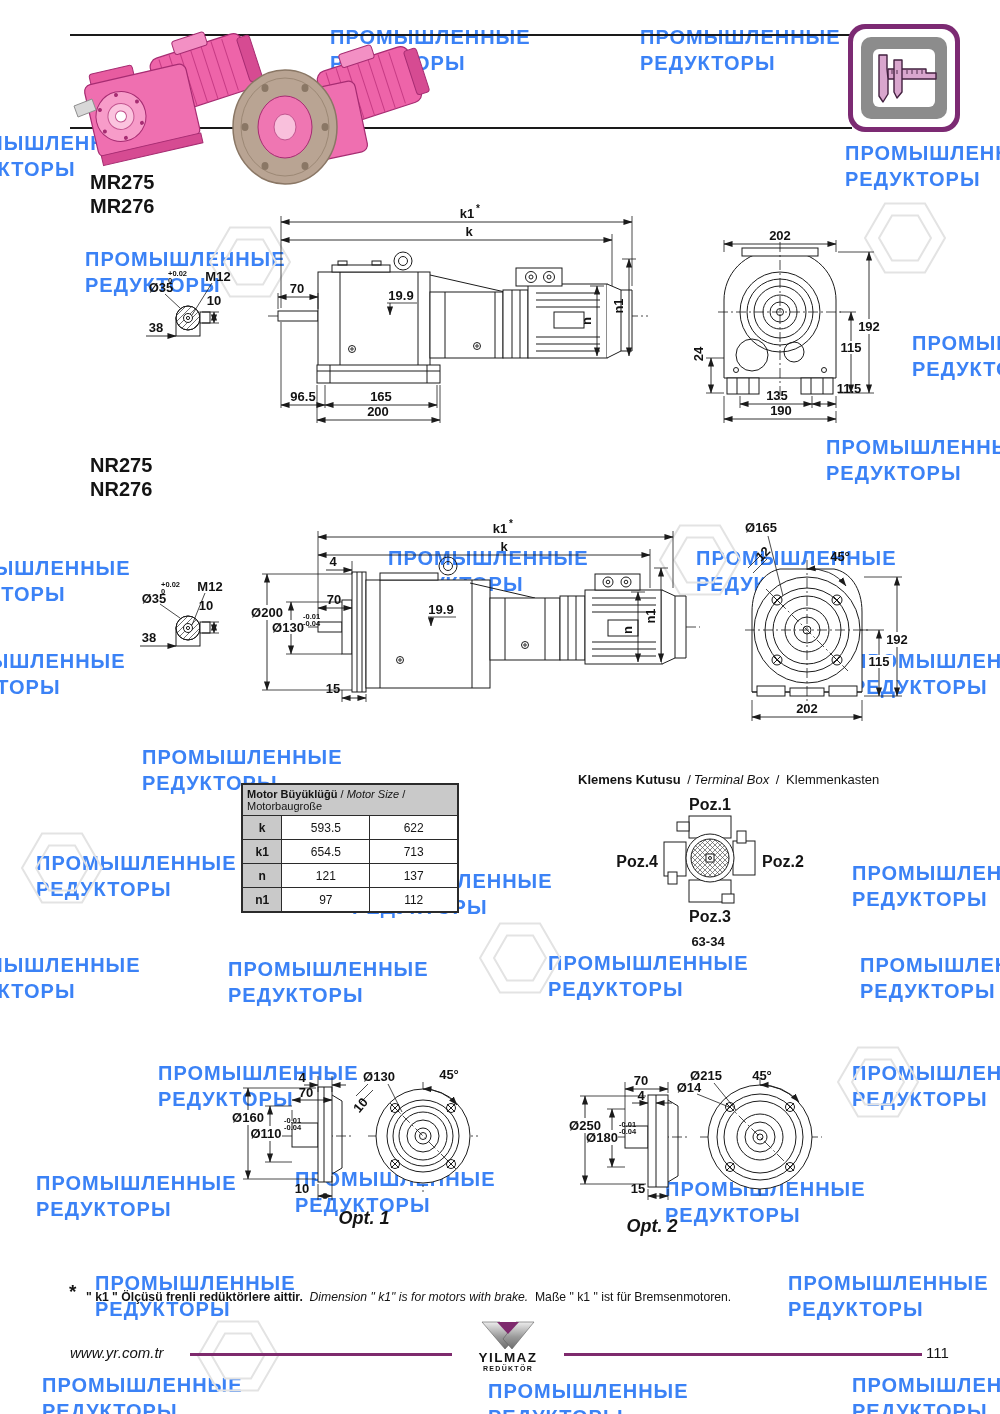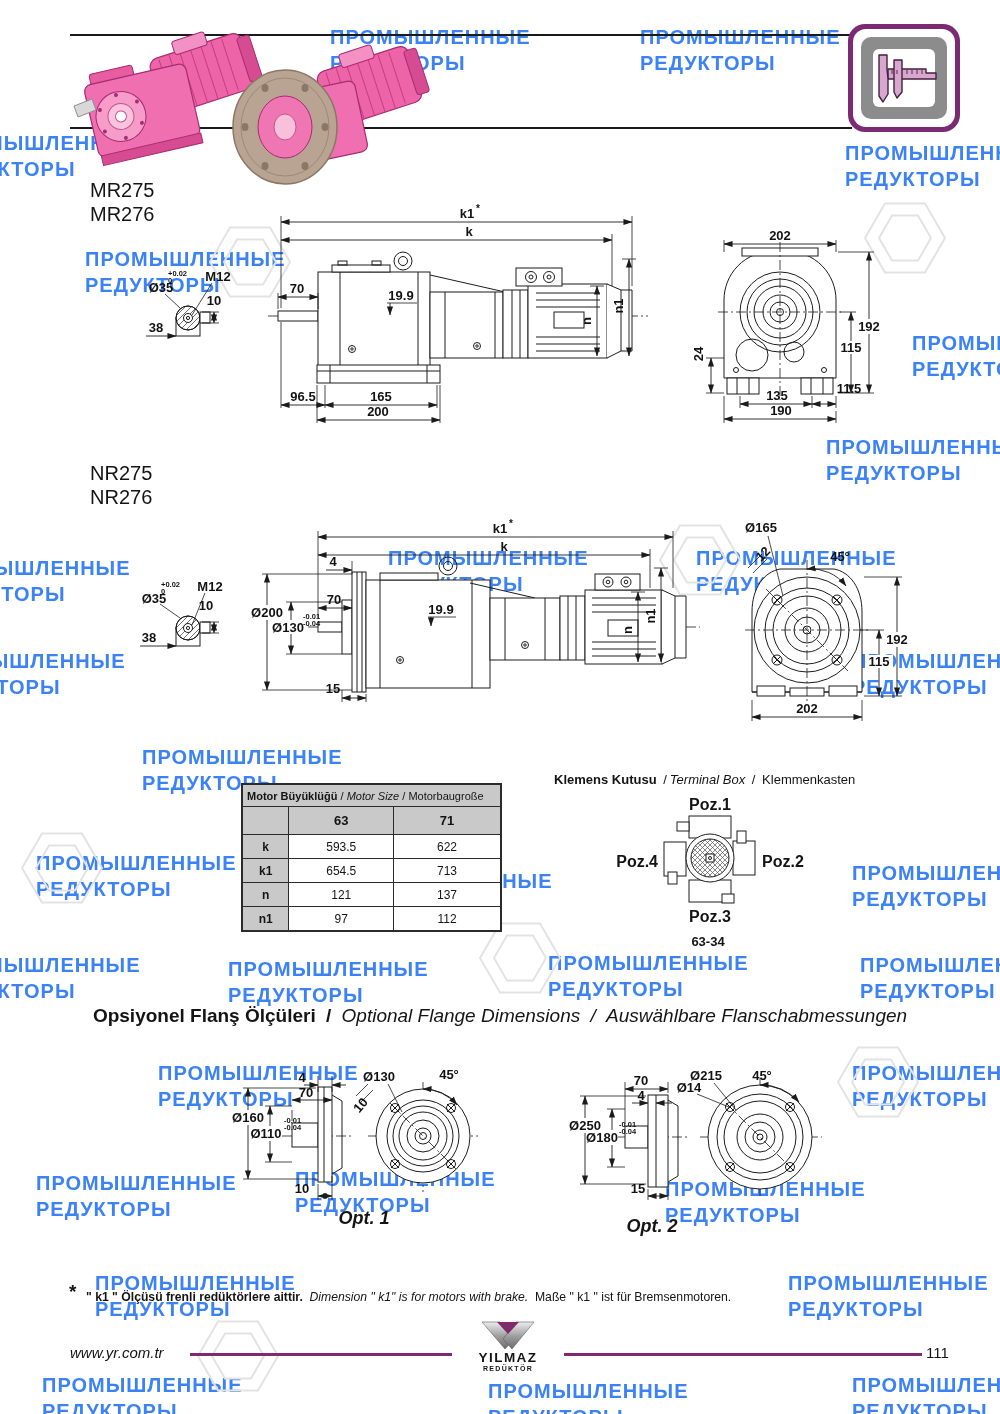--- a/index.html
+++ b/index.html
@@ -11,23 +11,23 @@
   .drawlayer{position:absolute;left:0;top:0;width:1000px;height:1414px;z-index:1;}
   .ovl{position:absolute;z-index:2;}
   .b{font-weight:bold;} .i{font-style:italic;}
   
   .title-block{left:0;top:36px;width:1000px;text-align:center;line-height:1.18;}
   .title-tr{font-size:26px;font-weight:bold;}
   .title-en{font-size:23px;font-style:italic;}
   .title-de{font-size:23px;}
   .note-line{left:70px;top:137px;font-size:11.5px;white-space:nowrap;}
   .note-line .sep{margin:0 4px;}
-  .model-head{font-size:20px;font-weight:normal;line-height:1.22;margin-top:8px;}
+  .model-head{font-size:20px;font-weight:bold;line-height:1.22;}
   
-  .mtable{left:241px;top:783px;width:261px;border:2px solid #2b2b2b;border-collapse:collapse;
+  .mtable{left:241px;top:783px;width:218px;border:2px solid #2b2b2b;border-collapse:collapse;
           font-size:12px;background:#fff;}
   .mtable td,.mtable th{border:1px solid #2b2b2b;text-align:center;padding:0;height:23px;}
   .mtable .ttl{background:#c9c9c9;font-size:11px;text-align:left;padding:3px 4px;height:15px;font-weight:normal;}
   .mtable .hdr{background:#c9c9c9;font-weight:bold;font-size:13px;height:27px;}
   .mtable .lab{background:#c9c9c9;font-weight:bold;width:46px;}
   .sec-title{font-size:13px;white-space:nowrap;}
   .sec-title .sep{margin:0 3px;}
   .poz{font-size:16px;font-weight:bold;white-space:nowrap;}
   .flange-title{left:0;top:1005px;width:1000px;text-align:center;font-size:19px;white-space:nowrap;}
   .flange-title .sep{margin:0 5px;}
@@ -665,25 +665,20 @@
         <tr>
           <td class="ttl" colspan="3">
       <span class="b">Motor Büyüklüğü</span>
       <span>/</span>
       <span class="i">Motor Size</span>
       <span>/</span>
       <span>Motorbaugroße</span>
     </td>
         </tr>
     <tr>
-      <td class="hdr"></td>
-      <td class="hdr">63</td>
-      <td class="hdr">71</td>
-    </tr>
-    <tr>
       <td class="lab">k</td>
       <td>593.5</td>
       <td>622</td>
     </tr>
     <tr>
       <td class="lab">k1</td>
       <td>654.5</td>
       <td>713</td>
     </tr>
     <tr>
@@ -692,39 +687,32 @@
       <td>137</td>
     </tr>
     <tr>
       <td class="lab">n1</td>
       <td>97</td>
       <td>112</td>
     </tr>
   </tbody>
     </table>
 
-  <div class="ovl sec-title" style="left:554px;top:772px">
+  <div class="ovl sec-title" style="left:578px;top:772px">
     <span class="b">Klemens Kutusu</span>
     <span class="sep">/</span><span class="i">Terminal Box</span>
     <span class="sep">/</span>
     <span>Klemmenkasten</span>
   </div>
   <div class="ovl poz" style="left:710px;top:796px;transform:translateX(-50%)">Poz.1</div>
   <div class="ovl poz" style="left:762px;top:853px">Poz.2</div>
   <div class="ovl poz" style="left:710px;top:908px;transform:translateX(-50%)">Poz.3</div>
   <div class="ovl poz" style="left:658px;top:853px;transform:translateX(-100%)">Poz.4</div>
   <div class="ovl b" style="left:708px;top:934px;transform:translateX(-50%);font-size:13px">63-34</div>
 
-  <div class="ovl flange-title">
-    <span class="b">Opsiyonel Flanş Ölçüleri</span>
-    <span class="sep b">/</span>
-    <span class="i">Optional Flange Dimensions</span>
-    <span class="sep i">/</span>
-    <span class="i">Auswählbare Flanschabmessungen</span>
-  </div>
   <div class="ovl opt-label" style="left:364px;top:1208px">Opt. 1</div>
   <div class="ovl opt-label" style="left:652px;top:1216px">Opt. 2</div>
 
   <div class="ovl fstar">*</div>
   <div class="ovl fnote">
     <span class="b">" k1 " Ölçüsü frenli redüktörlere aittir.</span>&nbsp;
     <span class="i">Dimension " k1" is for motors with brake.</span>&nbsp;
     <span>Maße " k1 " ist für Bremsenmotoren.</span>
   </div>
 

